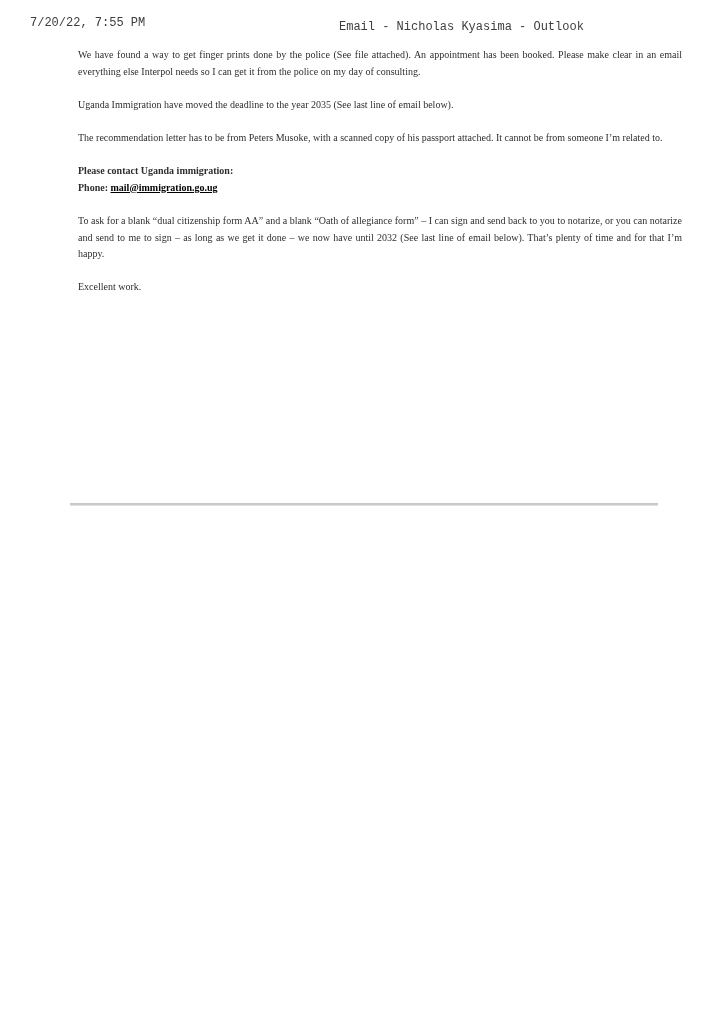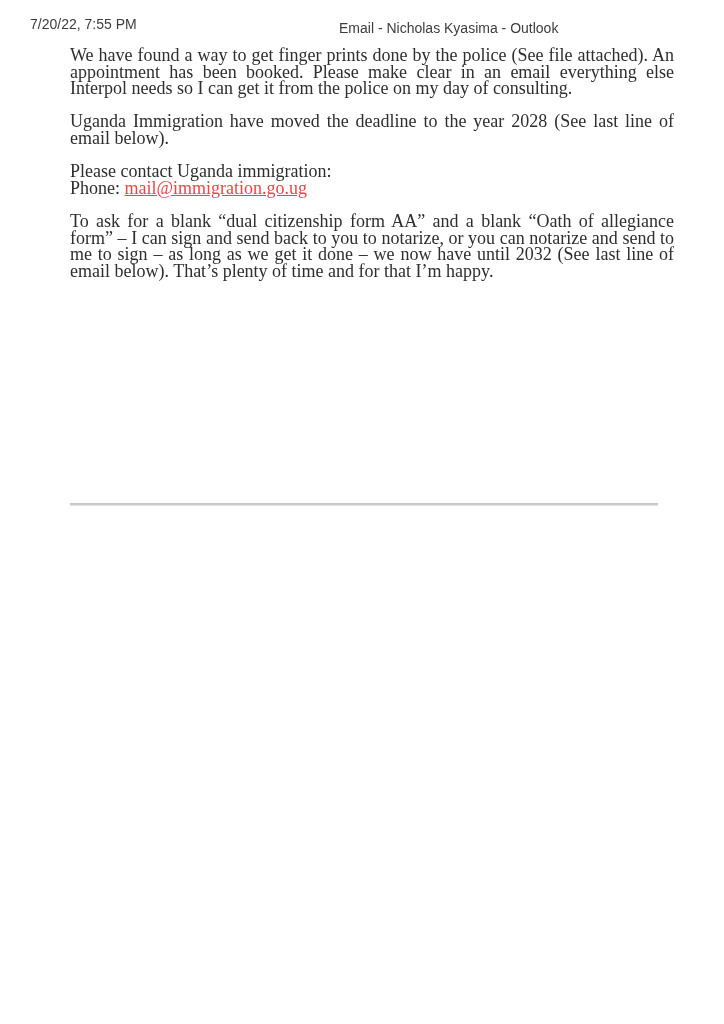--- a/index.html
+++ b/index.html
@@ -12,57 +12,58 @@
     width: 724px;
     height: 1024px;
     background: #ffffff;
     overflow: hidden;
     font-family: "Liberation Serif", serif;
   }
   .print-header {
     position: absolute;
     top: 0; left: 0; right: 0;
     height: 34px;
-    font-family: Liberation Sans, sans-serif;
-    font-size: 14px;
+    font-family: Liberation Mono, monospace;
+    font-size: 12px;
     color: #3d3d3d;
   }
   .ph-date {
     position: absolute;
     left: 30px;
     top: 16px;
     white-space: nowrap;
   }
   .ph-title {
     position: absolute;
     left: 339px;
     top: 20px;
     white-space: nowrap;
   }
   .content {
     position: absolute;
-    left: 70px;
+    left: 78px;
     top: 47px;
     width: 604px;
-    font-size: 18px;
+    font-size: 10px;
     line-height: 16.6px;
     color: #2e2e2e;
   }
   .content p {
     margin: 0 0 16.6px 0;
     text-align: justify;
   }
   .content p.contact {
     text-align: left;
+    font-weight: bold;
   }
   .contact .cline {
     display: block;
   }
   .mail-link {
-    color: #ef4444;
+    color: #000000;
     text-decoration: underline;
     cursor: pointer;
   }
   .closing {
     margin-bottom: 0 !important;
   }
   .divider {
     position: absolute;
     left: 70px;
     top: 503px;
@@ -77,28 +78,30 @@
 <div class="page">
 
   <div class="print-header">
     <span class="ph-date">7/20/22, 7:55 PM</span>
     <span class="ph-title">Email - Nicholas Kyasima - Outlook</span>
   </div>
 
   <div class="content">
     <p>We have found a way to get finger prints done by the police (See file attached). An appointment has been booked. Please make clear in an email everything else Interpol needs so I can get it from the police on my day of consulting.</p>
 
-    <p>Uganda Immigration have moved the deadline to the year 2028 (See last line of email below).</p>
+    <p>Uganda Immigration have moved the deadline to the year 2035 (See last line of email below).</p>
 
+    <p>The recommendation letter has to be from Peters Musoke, with a scanned copy of his passport attached. It cannot be from someone I’m related to.</p>
 
     <p class="contact">
       <span class="cline">Please contact Uganda immigration:</span>
       <span class="cline"><span>Phone: </span><a class="mail-link">mail@immigration.go.ug</a></span>
     </p>
 
     <p>To ask for a blank “dual citizenship form AA” and a blank “Oath of allegiance form” – I can sign and send back to you to notarize, or you can notarize and send to me to sign – as long as we get it done – we now have until 2032 (See last line of email below). That’s plenty of time and for that I’m happy.</p>
 
 
+    <p class="closing">Excellent work.</p>
   </div>
 
   <div class="divider"></div>
 
 </div>
 
 </body></html>

